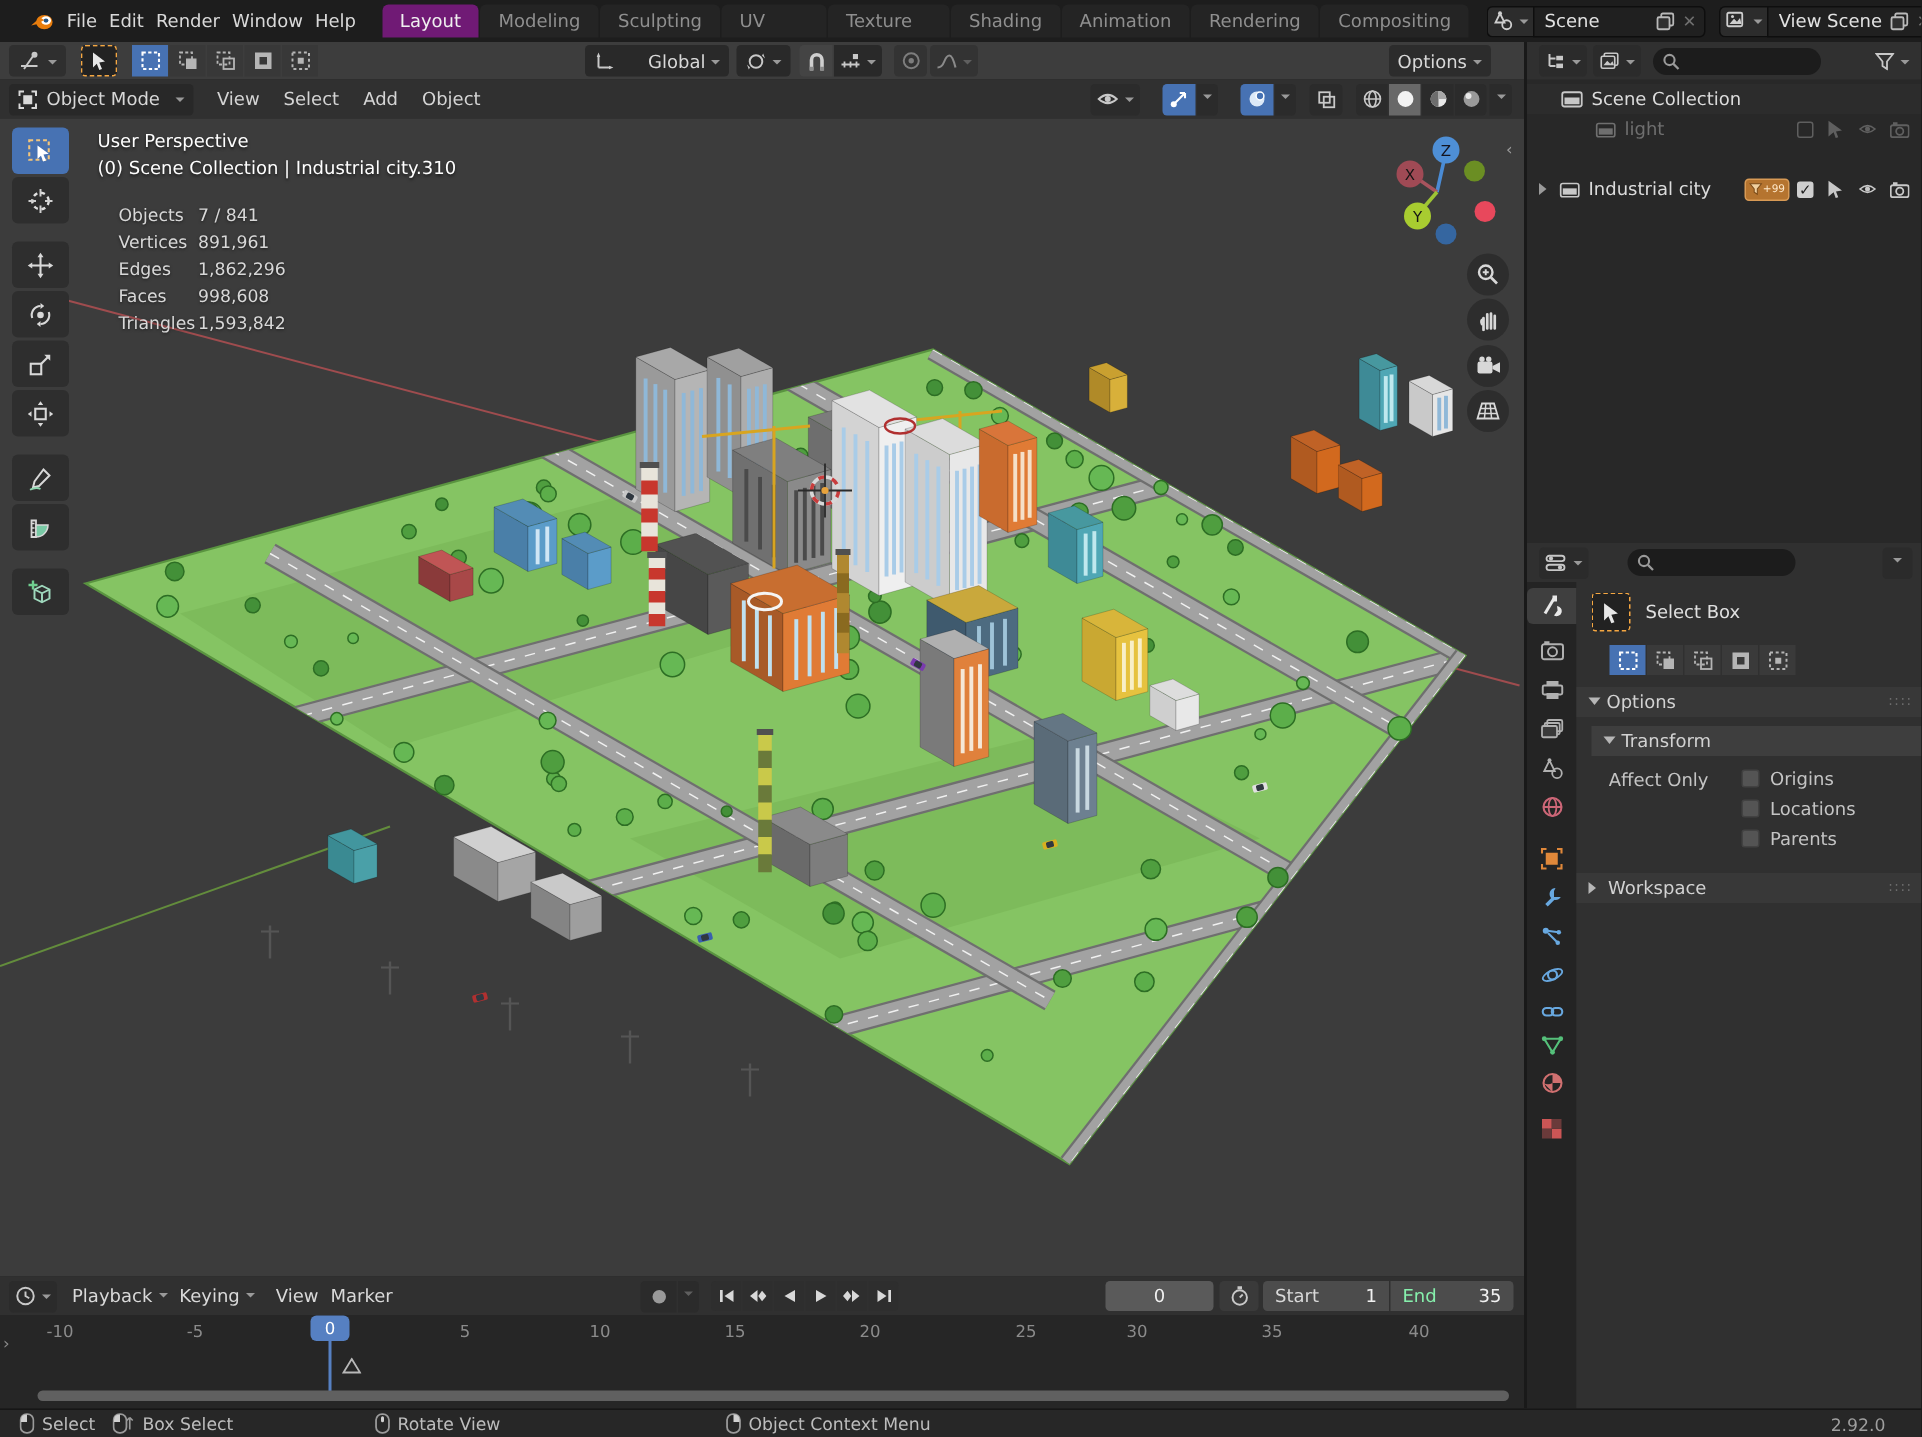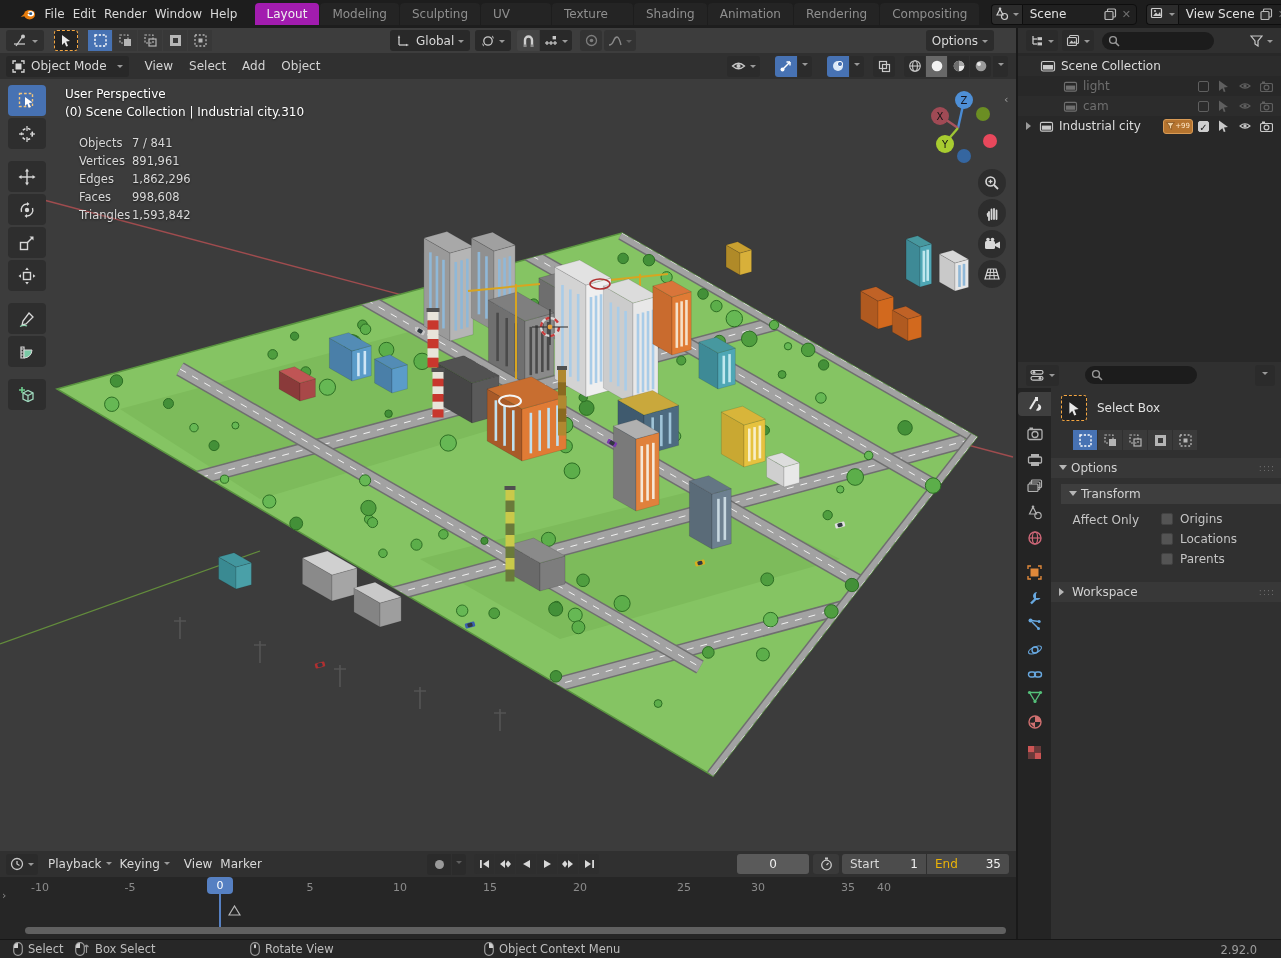--- a/index.html
+++ b/index.html
@@ -11,21 +11,21 @@
   .row { display:flex; align-items:center;margin-left:12px; }
   .dd { width:0; height:0; border:3.5px solid transparent; border-top-color:#9a9a9a;
         margin-left:4px; margin-top:4px; display:inline-block; }
   .dd.dim { border-top-color:#5f5f5f; }
 
   
   .topbar { left:0; top:0; width:1281px; height:28px; background:#1d1d1d; }
   .menu-item { color:#d9d9d9; padding:0 4px; cursor:default; }
   .tab { height:22px; line-height:22px; padding:0 12px; border-radius:4px 4px 0 0;
          background:#242424; color:#8f8f8f; margin-right:1px; }
-  .tab.active { background:#a21caf; color:#f0f0f0; }
+  .tab.active { background:#701a75; color:#f0f0f0; }
   .selector-field { height:21px; background:#202020; border:1px solid #0e0e0e;
          border-radius:0 4px 4px 0; display:flex; align-items:center; color:#e2e2e2; }
   .selector-icon { height:21px; background:#2c2c2c; border:1px solid #0e0e0e; border-right:none;
          border-radius:4px 0 0 4px; display:flex; align-items:center; padding:0 3px; }
 
   
   .btn { background:#2b2b2b; border-radius:3px; height:21px; display:flex;
          align-items:center; padding:0 6px; color:#d8d8d8; }
   .tglbtn { width:22px; height:21px; background:#2b2b2b; display:flex;
          align-items:center; justify-content:center; }
@@ -215,21 +215,21 @@
           </svg>
       </span>
     </span>
 
     <span class="btn" style="margin-left:178px;background:#292929">
       <svg class="icon" width="13" height="13" viewBox="0 0 13 13">
         <line x1="3" y1="11" x2="3" y2="3" stroke="#c8c8c8" stroke-width="1.3"></line>
         <line x1="3" y1="11" x2="11" y2="11" stroke="#c8c8c8" stroke-width="1.3"></line>
         <path d="M3 1 L1.8 4 L4.2 4 Z M13 11 L10 9.8 L10 12.2 Z" fill="#c8c8c8"></path>
       </svg>
-      <span style="margin-left:7px">Global</span>
+      <span style="margin-left:23px">Global</span>
         <span class="dd"></span>
     </span>
     <span class="btn" style="margin-left:5px;background:#292929">
       <svg class="icon" width="14" height="14" viewBox="0 0 14 14">
         <circle cx="7" cy="7" r="4.2" fill="none" stroke="#c8c8c8" stroke-width="1.3"></circle>
         <path d="M11 3 L13 5 L11.8 1.6 Z M3 11 L1 9 L2.2 12.4 Z" fill="#c8c8c8"></path>
       </svg>
         <span class="dd"></span>
     </span>
     <span class="row" style="margin-left:6px;gap:1px">
@@ -904,40 +904,20 @@
             <rect x="2" y="0.5" width="3" height="2" fill="#5f5f5f"></rect>
           </svg>
       </div>
       <div class="orow alt" style="top:3px">
         <svg style="margin-left:22px" width="16" height="14" viewBox="0 0 16 14">
           <rect x="1.5" y="2.5" width="13" height="9.5" rx="1.5" fill="none" stroke="#c8c8c8" stroke-width="1.2"></rect>
           <rect x="3" y="6" width="10" height="4.5" fill="#c8c8c8"></rect>
         </svg>
         <span class="otext" style="color:#dcdcdc">Scene Collection</span>
       </div>
-      <div class="orow alt" style="top:43px">
-        <svg style="margin-left:45px" width="15" height="13" viewBox="0 0 16 14">
-          <rect x="1.5" y="2.5" width="13" height="9.5" rx="1.5" fill="none" stroke="#6f6f6f" stroke-width="1.2"></rect>
-          <rect x="3" y="6" width="10" height="4.5" fill="#6f6f6f"></rect>
-        </svg>
-        <span class="otext dim">cam</span>
-        <span class="ochk" style="margin-left:auto;border-color:#5f5f5f"></span>
-        <svg style="margin-left:9px" width="11" height="12" viewBox="0 0 11 12">
-            <path d="M1 0.5 L10 7 L6 7.6 L7.5 11.5 L5.8 12 L4.4 8.2 L1 11 Z" fill="#5f5f5f"></path>
-          </svg>
-        <svg style="margin-left:9px" width="14" height="10" viewBox="0 0 15 12">
-            <path d="M1.5 6 Q7.5 0.5 13.5 6 Q7.5 11.5 1.5 6 Z" fill="none" stroke="#5f5f5f" stroke-width="1.3"></path>
-            <circle cx="7.5" cy="6" r="2" fill="#5f5f5f"></circle>
-          </svg>
-        <svg style="margin-left:8px;margin-right:8px" width="13" height="11" viewBox="0 0 13 11">
-            <rect x="0.5" y="2.5" width="12" height="8" rx="1.5" fill="none" stroke="#5f5f5f" stroke-width="1.2"></rect>
-            <circle cx="6.5" cy="6.5" r="2.4" fill="none" stroke="#5f5f5f" stroke-width="1.2"></circle>
-            <rect x="2" y="0.5" width="3" height="2" fill="#5f5f5f"></rect>
-          </svg>
-      </div>
       <div class="orow" style="top:63px">
         <span class="tri-r" style="margin-left:8px;border-left-color:#9a9a9a"></span>
         <svg width="15" height="13" viewBox="0 0 16 14">
           <rect x="1.5" y="2.5" width="13" height="9.5" rx="1.5" fill="none" stroke="#c8c8c8" stroke-width="1.2"></rect>
           <rect x="3" y="6" width="10" height="4.5" fill="#c8c8c8"></rect>
         </svg>
         <span class="otext" style="color:#dcdcdc">Industrial city</span>
         <span class="row" style="margin-left:auto;background:#b5742f;border-radius:3px;height:15px;padding:0 2px;border:1px solid #d89a55">
           <svg width="9" height="10" viewBox="0 0 13 12">
               <path d="M1 1 L12 1 L8 6 L8 11 L5 9 L5 6 Z" fill="#f0d0a0" stroke="#7a4a18" stroke-width="1"></path>
@@ -1219,36 +1199,36 @@
         <circle cx="6.5" cy="8" r="4.8" fill="none" stroke="#c8c8c8" stroke-width="1.3"></circle>
         <rect x="5" y="0.5" width="3" height="2" fill="#c8c8c8"></rect>
         <line x1="6.5" y1="8" x2="8.5" y2="6" stroke="#c8c8c8" stroke-width="1.2"></line>
       </svg>
     </span>
     <span class="numfield" style="position:absolute;left:842px;width:84px;background:#4c4c4c;border-radius:3px 0 0 3px">
       <span style="margin-left:8px;color:#d8d8d8">Start</span>
       <span style="margin-left:auto;margin-right:8px">1</span>
     </span>
     <span class="numfield" style="position:absolute;left:927px;width:82px;background:#4c4c4c;border-radius:0 3px 3px 0">
-      <span style="margin-left:8px;color:#eab308">End</span>
+      <span style="margin-left:8px;color:#86efac">End</span>
       <span style="margin-left:auto;margin-right:8px">35</span>
     </span>
   </div>
 
   <div class="abs tlbody">
     <span class="tick" style="left:40px">-10</span>
     <span class="tick" style="left:130px">-5</span>
     <span class="tick" style="left:310px">5</span>
     <span class="tick" style="left:400px">10</span>
     <span class="tick" style="left:490px">15</span>
     <span class="tick" style="left:580px">20</span>
     <span class="tick" style="left:684px">25</span>
     <span class="tick" style="left:758px">30</span>
     <span class="tick" style="left:848px">35</span>
-    <span class="tick" style="left:884px">40</span>
+    <span class="tick" style="left:946px">40</span>
 
     <div class="abs" style="left:219px;top:16px;width:2px;height:38px;background:#5680c2"></div>
     <div class="abs" style="left:207px;top:0;width:26px;height:17px;background:#5680c2;border-radius:4px;color:#fff;
                 display:flex;align-items:center;justify-content:center;font-size:11px">0</div>
     <svg class="abs" style="left:228px;top:28px" width="13" height="11" viewBox="0 0 13 11">
       <path d="M6.5 1 L12 10 L1 10 Z" fill="none" stroke="#b8b8b8" stroke-width="1.2"></path>
     </svg>
     <span class="abs" style="left:2px;top:12px;color:#8a8a8a;font-size:11px">›</span>
     <div class="abs" style="left:25px;top:50px;width:981px;height:7px;background:#606060;border-radius:3.5px"></div>
   </div>

